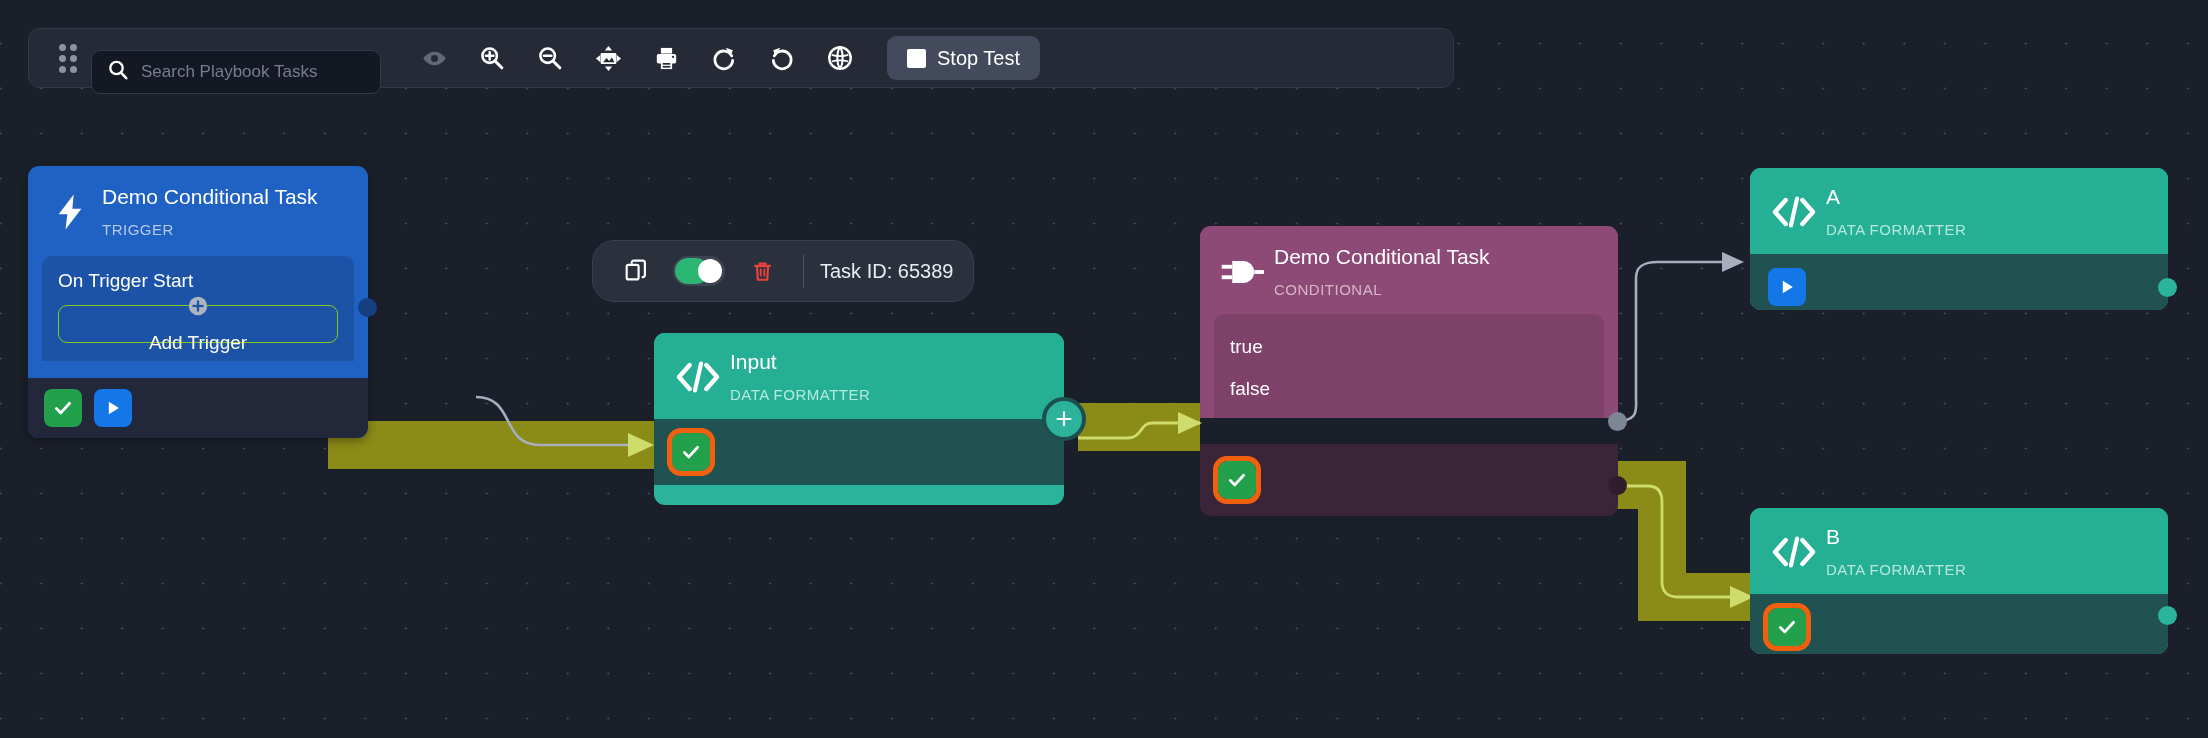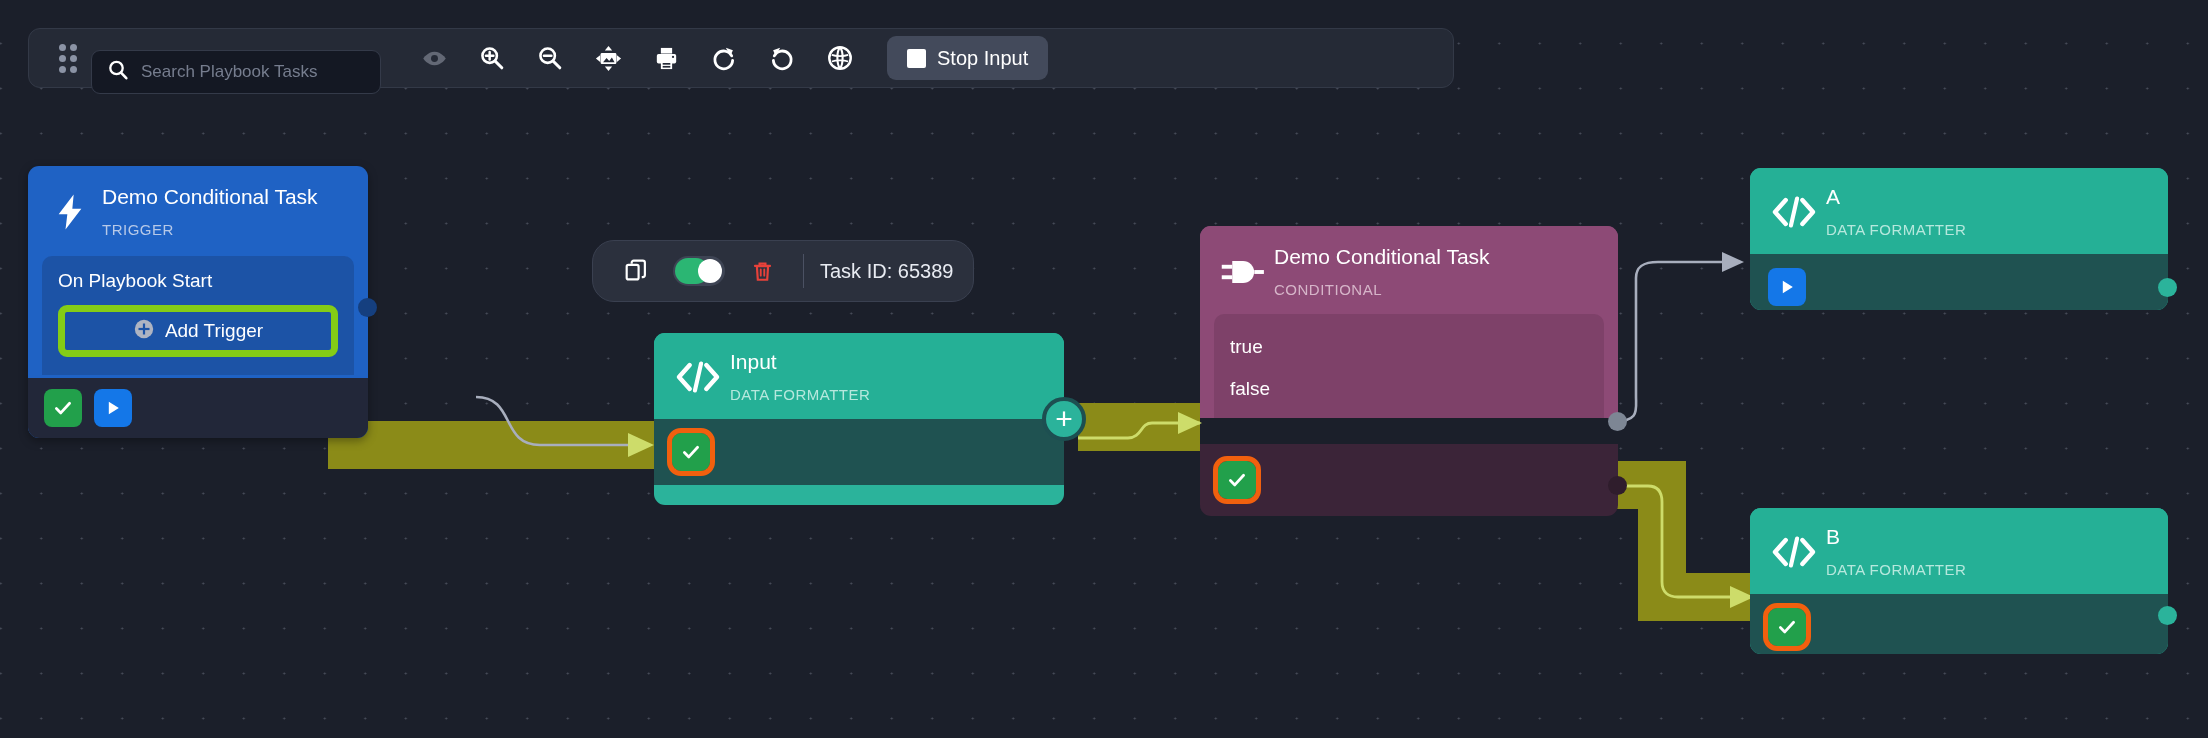--- a/index.html
+++ b/index.html
@@ -220,33 +220,34 @@
     border-radius: 10px 10px 0 0;
     padding: 14px 16px 18px 16px;
   }
   #node-trigger .tb-label {
     color: #ffffff;
     font-size: 19px;
     font-family: "Liberation Sans", sans-serif;
   }
   .add-trigger {
     margin-top: 13px;
-    height: 52px;
-    border: 7px solid #84cc16;
+    height: 38px;
+    border: 1px solid #84cc16;
     border-radius: 9px;
     display: flex;
     align-items: center;
     justify-content: center;
     gap: 10px;
     color: #ffffff;
     font-size: 19px;
     cursor: pointer;
     background: transparent;
     font-family: "Liberation Sans", sans-serif;
     width: 100%;
+    flex-direction: column;
   }
   #node-trigger .node-foot {
     position: absolute;
     left: 0; bottom: 0;
     width: 100%;
     background: #222739;
     border-radius: 0 0 11px 11px;
     padding: 11px 16px;
   }
 
@@ -487,38 +488,38 @@
         <svg width="28" height="28" viewBox="0 0 24 24" fill="none">
           <circle cx="12" cy="12" r="9.2" stroke="#ffffff" stroke-width="2.1"></circle>
           <path d="M12 3c-3 3.2-3 14 0 18M12 3c3 3.2 3 14 0 18" stroke="#ffffff" stroke-width="1.8" fill="none"></path>
           <path d="M5 9.4c3.4 1.3 10.6 1.3 14 0M5 15c3.4-1.3 10.6-1.3 14 0" stroke="#ffffff" stroke-width="1.6" fill="none"></path>
         </svg>
       </button>
     </div>
 
     <button class="stop-btn">
       <span class="stop-square"></span>
-      <span>Stop Input</span>
+      <span>Stop Test</span>
     </button>
   </div>
 
   <div class="node" id="node-trigger">
     <div class="node-head">
       <span class="nicon">
         <svg width="40" height="44" viewBox="0 0 24 24" fill="none">
           <path d="M14.2 1.5 5.2 13.4h5.2L9.3 22.5 18.8 10.1h-5.4Z" fill="#ffffff"></path>
         </svg>
       </span>
       <span class="node-titles">
         <div class="node-title">Demo Conditional Task</div>
         <div class="node-sub">TRIGGER</div>
       </span>
     </div>
     <div class="trigger-body">
-      <div class="tb-label">On Playbook Start</div>
+      <div class="tb-label">On Trigger Start</div>
       <button class="add-trigger">
         <span>
           <svg width="22" height="22" viewBox="0 0 24 24">
             <circle cx="12" cy="12" r="10" fill="#aeb4c2"></circle>
             <rect x="10.8" y="6" width="2.4" height="12" fill="#1c53a6"></rect>
             <rect x="6" y="10.8" width="12" height="2.4" fill="#1c53a6"></rect>
           </svg>
         </span>
         <span>Add Trigger</span>
       </button>

